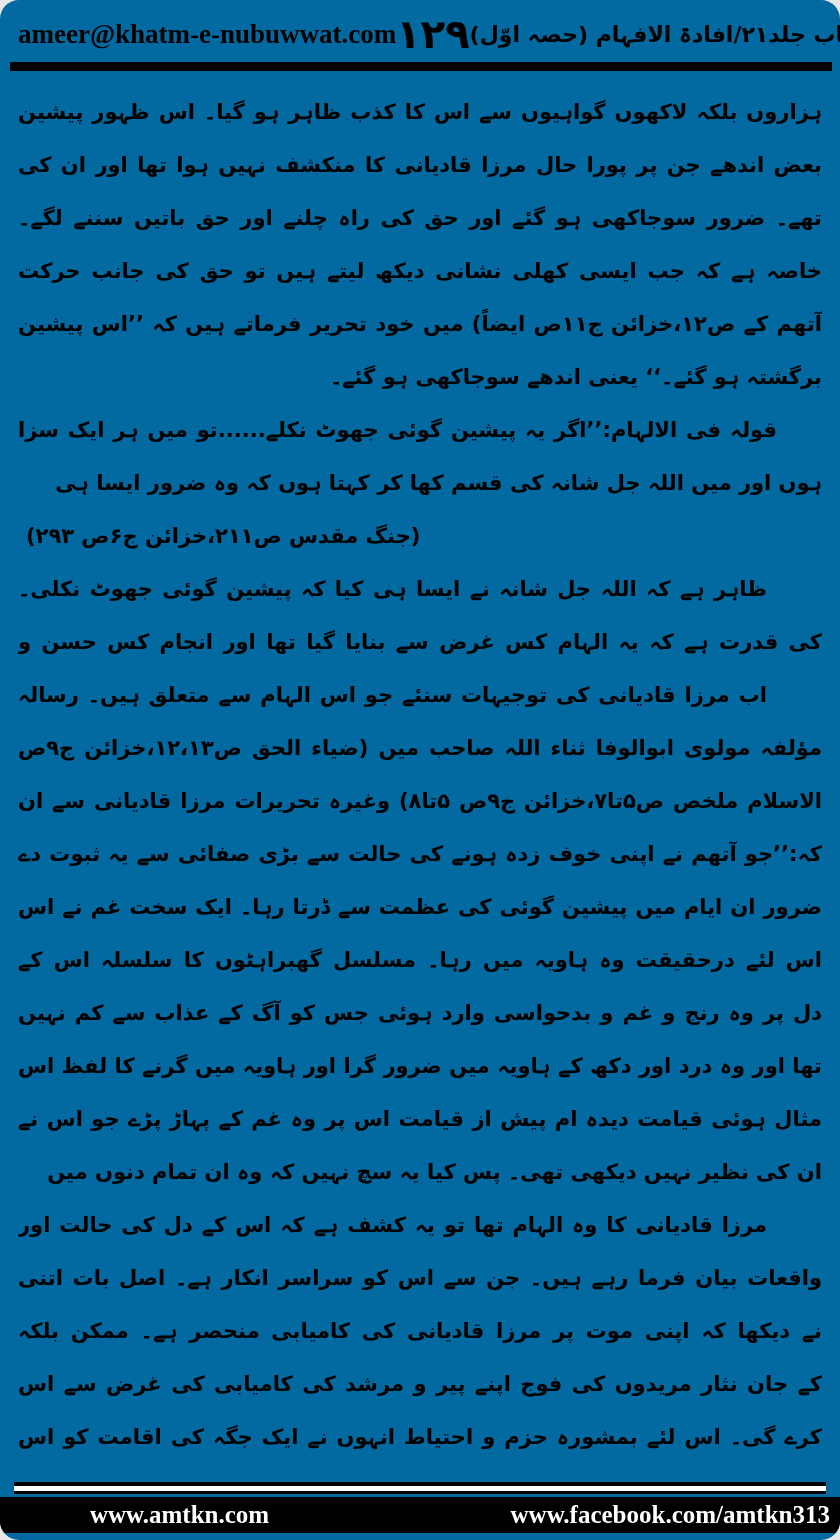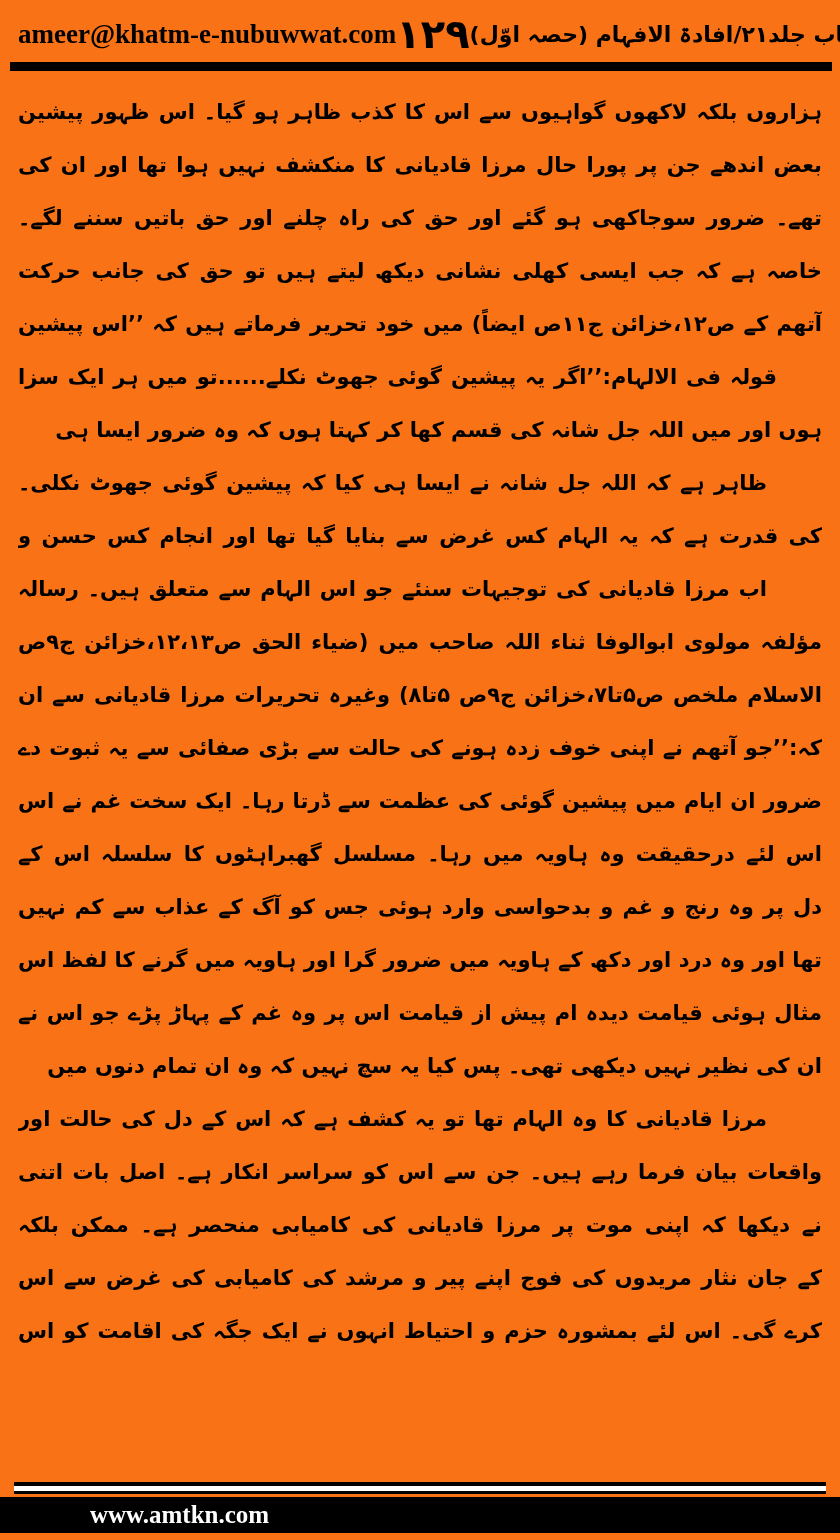--- a/index.html
+++ b/index.html
@@ -1,17 +1,17 @@
 <!DOCTYPE html>
 <html lang="ur"><head>
 <meta charset="utf-8">
 <style>
   html,body{margin:0;padding:0;background:#e8e8e8;}
-  .page{position:relative;width:840px;height:1540px;background:#f97316;overflow:hidden;
-        font-family:"DejaVu Sans",sans-serif;color:#000;}
+  .page{position:relative;width:840px;height:1540px;background:#0369a1;overflow:hidden;
+        font-family:"DejaVu Sans",sans-serif;color:#000;border-radius:19px;}
   .hdr{position:absolute;top:8px;left:0;right:0;height:52px;display:flex;
        align-items:center;justify-content:space-between;padding:0 62px 0 18px;}
   .email{font-family:"Liberation Serif",serif;font-weight:bold;font-size:27px;white-space:nowrap;}
   .pagenum{font-family:"DejaVu Sans",sans-serif;font-weight:bold;font-size:40px;white-space:nowrap;}
   .title{font-family:"DejaVu Sans",sans-serif;font-weight:bold;font-size:22px;white-space:nowrap;}
   .rule{position:absolute;top:62px;left:10px;right:8px;height:9px;background:#000;}
   .body{position:absolute;top:86px;left:18px;right:18px;}
   .line{height:53px;line-height:53px;font-size:21px;font-weight:bold;overflow:hidden;
         font-family:"DejaVu Sans",sans-serif;}
   .j{text-align:justify;text-align-last:justify;}
@@ -37,22 +37,24 @@
   </header>
 
   <div class="rule"></div>
 
   <main class="body" id="body-lines">
       <div class="line j" dir="rtl">ہزاروں بلکہ لاکھوں گواہیوں سے اس کا کذب ظاہر ہو گیا۔ اس ظہور پیشین گوئی کے وقت بے شک</div>
       <div class="line j" dir="rtl">بعض اندھے جن پر پورا حال مرزا قادیانی کا منکشف نہیں ہوا تھا اور ان کی طرف کھسکتے جار ہے</div>
       <div class="line j" dir="rtl">تھے۔ ضرور سوجاکھی ہو گئے اور حق کی راہ چلنے اور حق باتیں سننے لگے۔ کیونکہ حق پسند طبیعتوں کا</div>
       <div class="line j" dir="rtl">خاصہ ہے کہ جب ایسی کھلی نشانی دیکھ لیتے ہیں تو حق کی جانب حرکت کرتے ہیں۔ چنانچہ (انجام</div>
       <div class="line j" dir="rtl">آتھم کے ص۱۲،خزائن ج۱۱ص ایضاً) میں خود تحریر فرماتے ہیں کہ ’’اس پیشین گوئی کی وجہ سے بعض مرید</div>
+      <div class="line r" dir="rtl">برگشتہ ہو گئے۔‘‘ یعنی اندھے سوجاکھی ہو گئے۔</div>
       <div class="line j" dir="rtl" style="padding-right: 45px;">قولہ فی الالہام:’’اگر یہ پیشین گوئی جھوٹ نکلے......تو میں ہر ایک سزا کے لئے تیار</div>
       <div class="line r" dir="rtl">ہوں اور میں اللہ جل شانہ کی قسم کھا کر کہتا ہوں کہ وہ ضرور ایسا ہی کرے گا۔‘‘</div>
+      <div class="line l" dir="rtl">(جنگ مقدس ص۲۱۱،خزائن ج۶ص ۲۹۳)</div>
       <div class="line j" dir="rtl" style="padding-right: 55px;">ظاہر ہے کہ اللہ جل شانہ نے ایسا ہی کیا کہ پیشین گوئی جھوٹ نکلی۔ عجیب خدائے تعالیٰ</div>
       <div class="line j" dir="rtl">کی قدرت ہے کہ یہ الہام کس غرض سے بنایا گیا تھا اور انجام کس حسن و خوبی کے ساتھ ہوا؟۔</div>
       <div class="line j" dir="rtl" style="padding-right: 55px;">اب مرزا قادیانی کی توجیہات سنئے جو اس الہام سے متعلق ہیں۔ رسالہ الہامات مرزا</div>
       <div class="line j" dir="rtl">مؤلفہ مولوی ابوالوفا ثناء اللہ صاحب میں (ضیاء الحق ص۱۲،۱۳،خزائن ج۹ص ۲۶۰،۲۶۱) اور (انوار</div>
       <div class="line j" dir="rtl">الاسلام ملخص ص۵تا۷،خزائن ج۹ص ۵تا۸) وغیرہ تحریرات مرزا قادیانی سے ان کے یہ اقوال منقول ہیں</div>
       <div class="line j" dir="rtl">کہ:’’جو آتھم نے اپنی خوف زدہ ہونے کی حالت سے بڑی صفائی سے یہ ثبوت دے دیا ہے کہ وہ</div>
       <div class="line j" dir="rtl">ضرور ان ایام میں پیشین گوئی کی عظمت سے ڈرتا رہا۔ ایک سخت غم نے اس کو گھیر لیا۔ وہ بھاگا پھرا</div>
       <div class="line j" dir="rtl">اس لئے درحقیقت وہ ہاویہ میں رہا۔ مسلسل گھبراہٹوں کا سلسلہ اس کے دامنگیر ہو گیا تھا اور اس کے</div>
       <div class="line j" dir="rtl">دل پر وہ رنج و غم و بدحواسی وارد ہوئی جس کو آگ کے عذاب سے کم نہیں کہہ سکتے۔ یہی اصل ہاویہ</div>
       <div class="line j" dir="rtl">تھا اور وہ درد اور دکھ کے ہاویہ میں ضرور گرا اور ہاویہ میں گرنے کا لفظ اس پر صادق آ گیا۔ اس کی یہ</div>
@@ -62,15 +64,16 @@
       <div class="line j" dir="rtl">واقعات بیان فرما رہے ہیں۔ جن سے اس کو سراسر انکار ہے۔ اصل بات اتنی تھی کہ آتھم صاحب</div>
       <div class="line j" dir="rtl">نے دیکھا کہ اپنی موت پر مرزا قادیانی کی کامیابی منحصر ہے۔ ممکن بلکہ اغلب ہے کہ مرزا قادیانی</div>
       <div class="line j" dir="rtl">کے جان نثار مریدوں کی فوج اپنے پیر و مرشد کی کامیابی کی غرض سے اس مہم کے سر کرنے میں سعی</div>
       <div class="line j" dir="rtl">کرے گی۔ اس لئے بمشورہ حزم و احتیاط انہوں نے ایک جگہ کی اقامت کو اس مدت معینہ میں</div>
     </main>
 
   <div class="dbl"></div>
 
   <footer class="ftr" id="footer-links">
       <span>www.amtkn.com</span>
+      <span>www.facebook.com/amtkn313</span>
     </footer>
 
 </div>
 
 </body></html>

